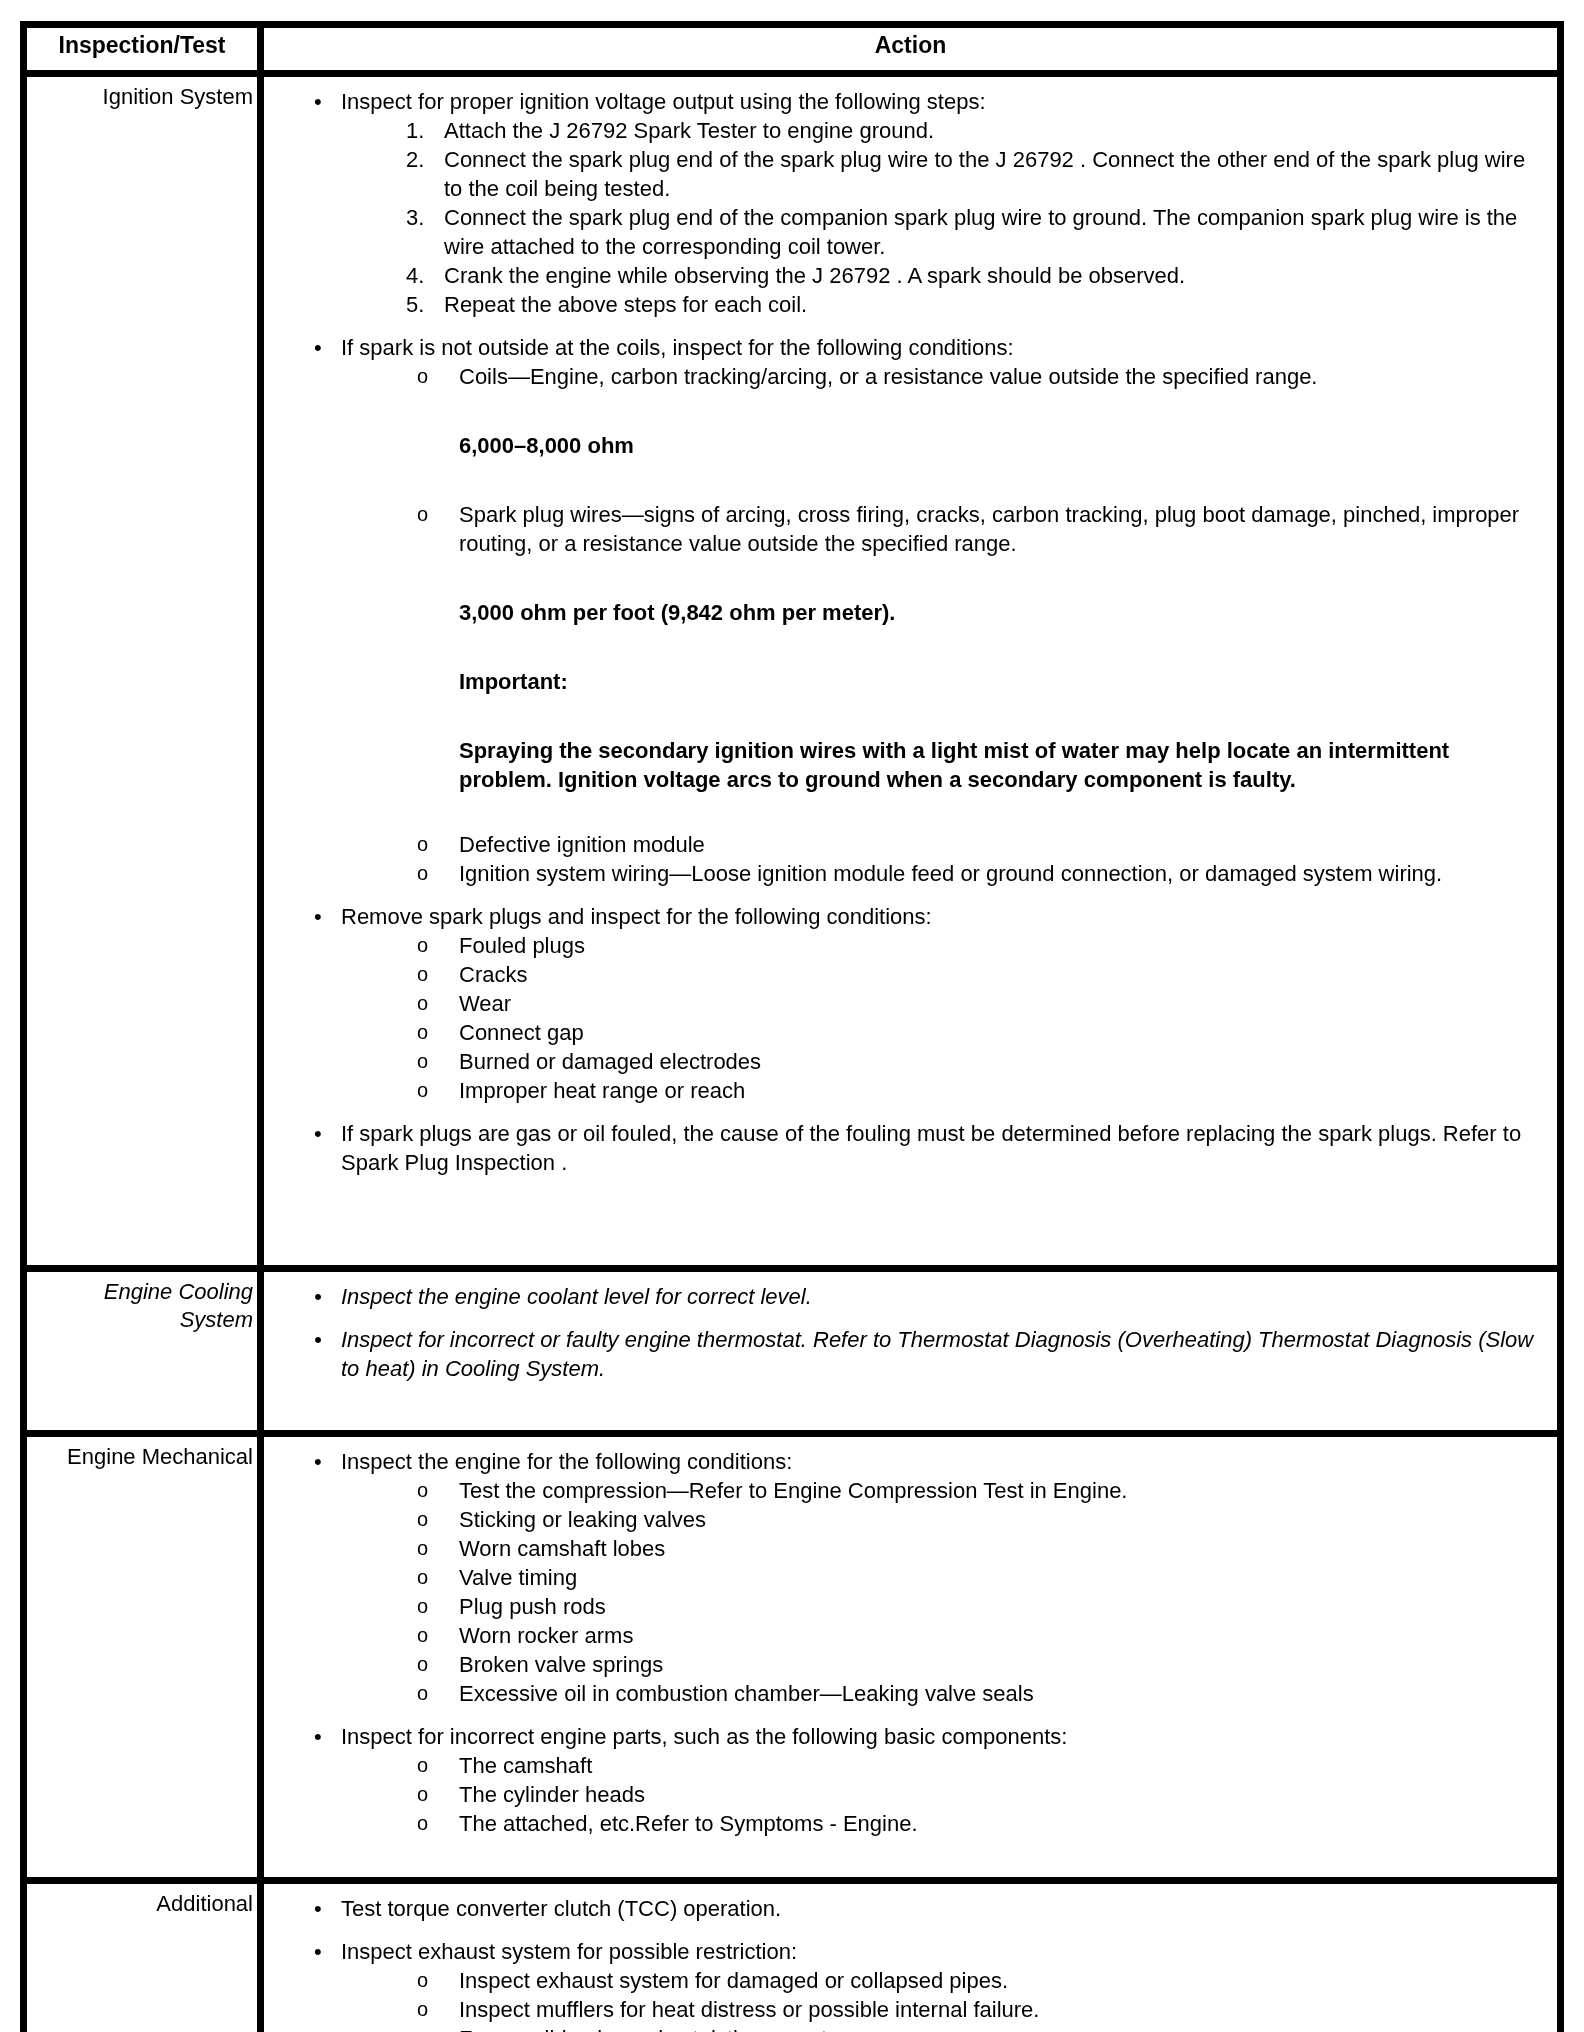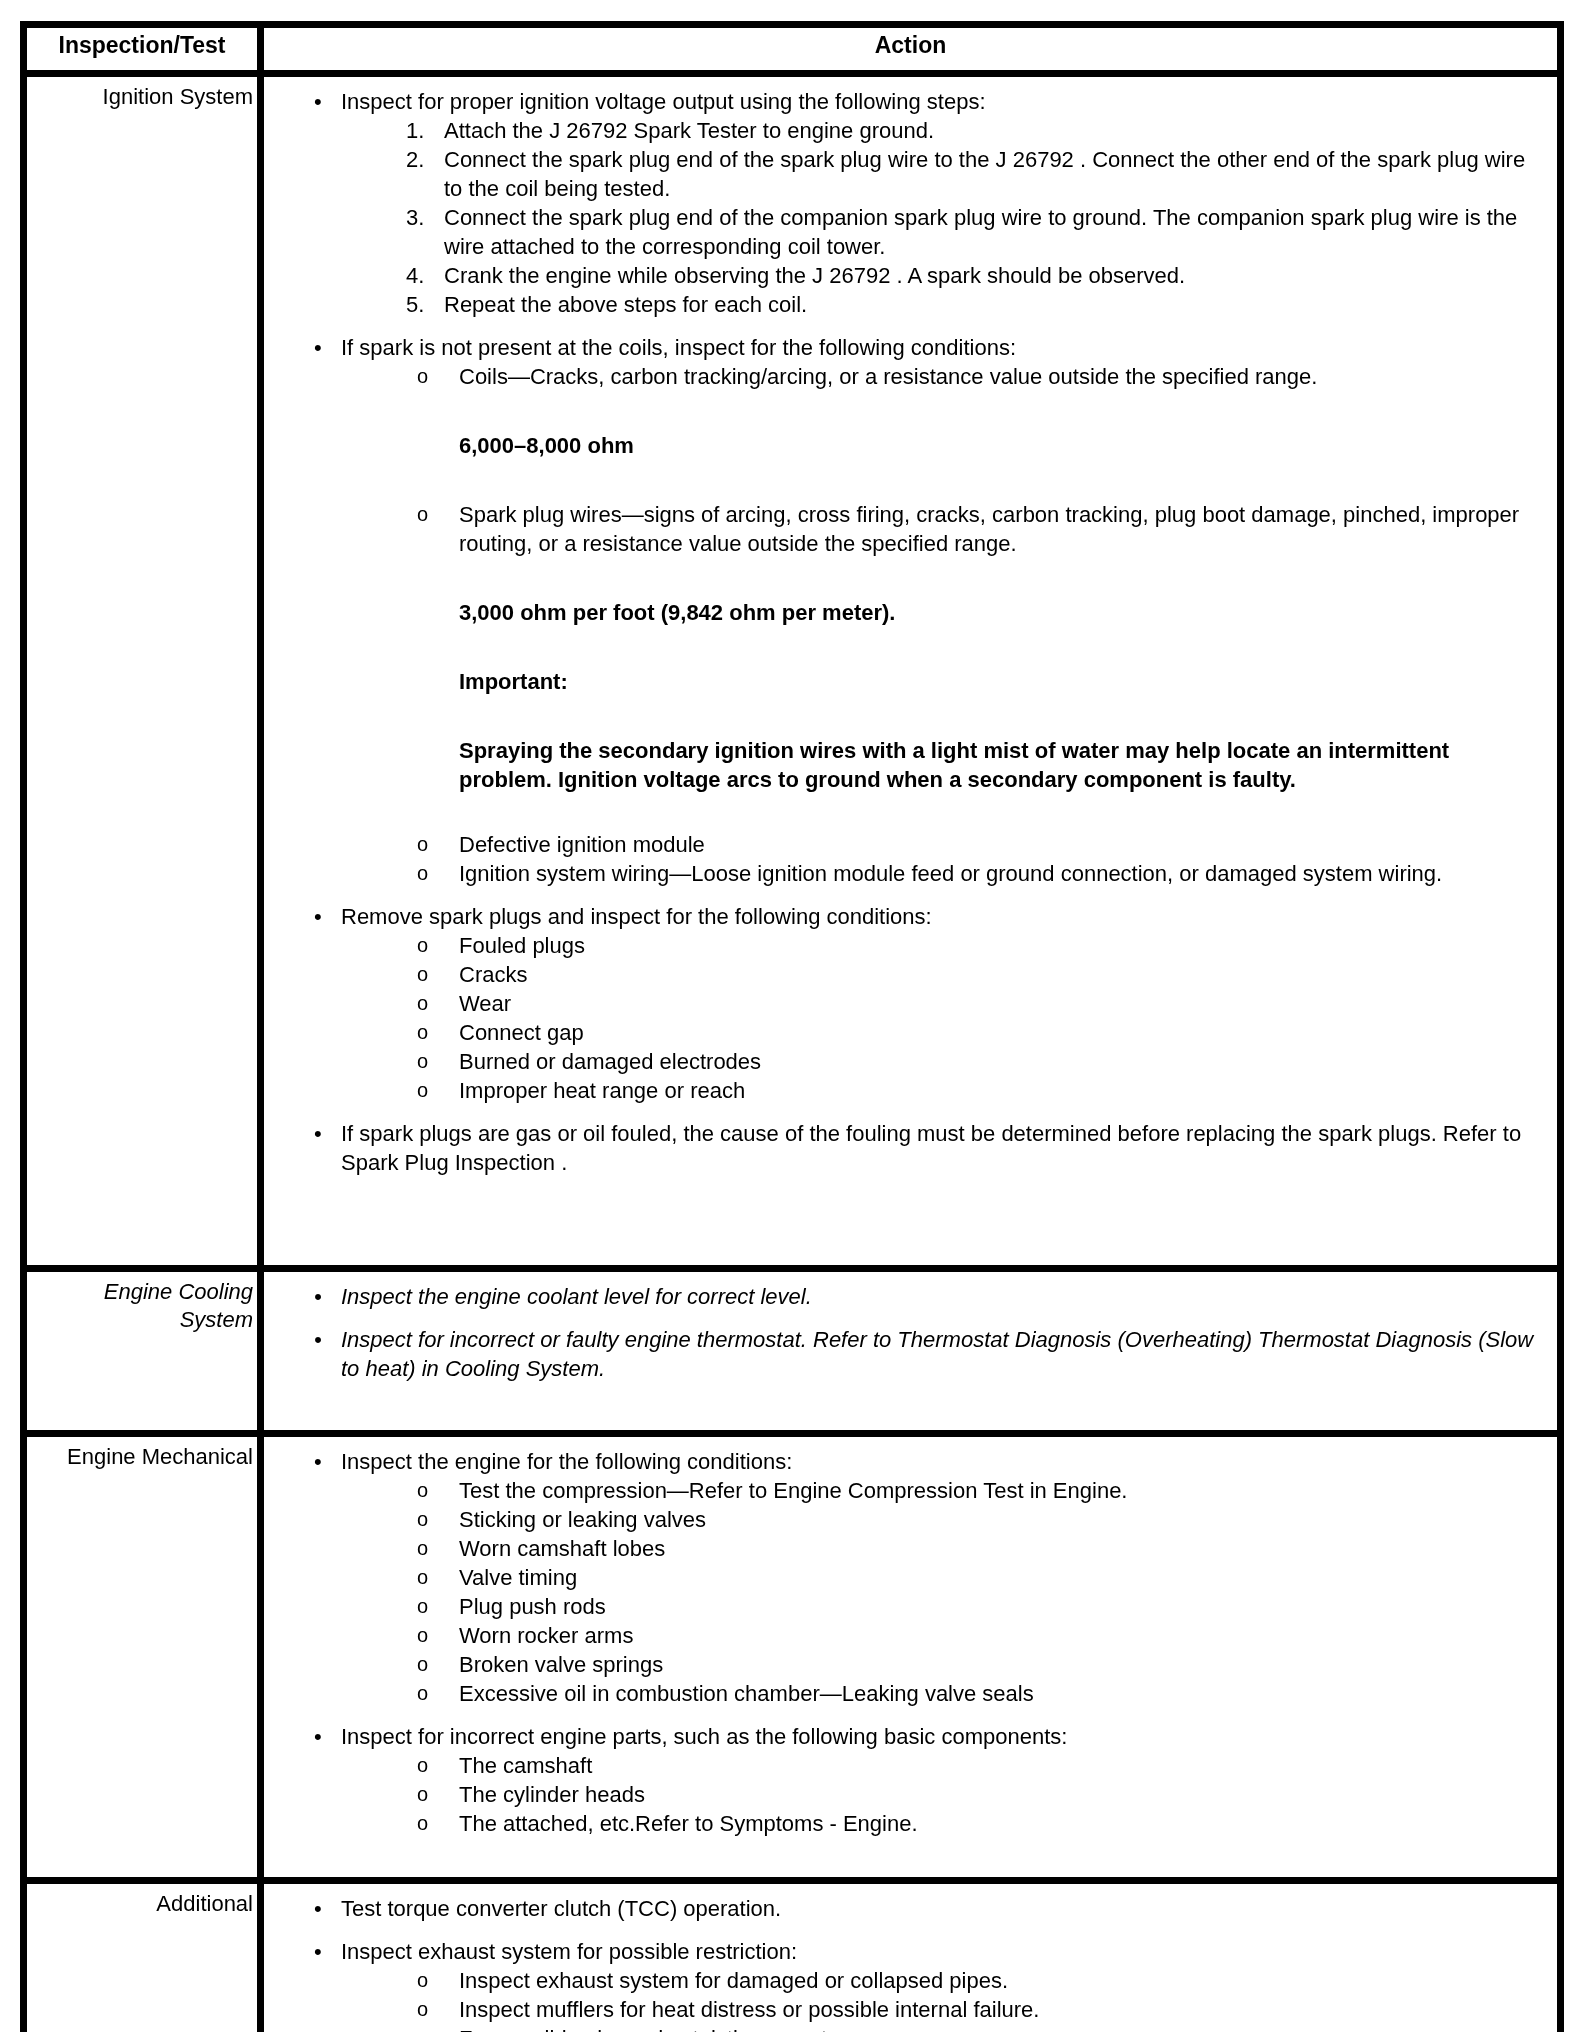--- a/index.html
+++ b/index.html
@@ -82,25 +82,25 @@
           <span class="mk">4.</span>
           <span class="txt">Crank the engine while observing the J 26792 . A spark should be observed.</span>
         </div>
         <div class="ln step">
           <span class="mk">5.</span>
           <span class="txt">Repeat the above steps for each coil.</span>
         </div>
 
         <div class="ln li1">
           <span class="mk">•</span>
-          <span class="txt">If spark is not present at the coils, inspect for the following conditions:</span>
-        </div>
-        <div class="ln li2">
-          <span class="mk">o</span>
-          <span class="txt">Coils—Cracks, carbon tracking/arcing, or a resistance value outside the specified range.</span>
+          <span class="txt">If spark is not outside at the coils, inspect for the following conditions:</span>
+        </div>
+        <div class="ln li2">
+          <span class="mk">o</span>
+          <span class="txt">Coils—Engine, carbon tracking/arcing, or a resistance value outside the specified range.</span>
         </div>
         <div class="spec">6,000–8,000 ohm</div>
         <div class="ln li2">
           <span class="mk">o</span>
           <span class="txt">Spark plug wires—signs of arcing, cross firing, cracks, carbon tracking, plug boot damage, pinched, improper routing, or a resistance value outside the specified range.</span>
         </div>
         <div class="spec">3,000 ohm per foot (9,842 ohm per meter).</div>
         <div class="spec">Important:</div>
         <div class="spec note-body">Spraying the secondary ignition wires with a light mist of water may help locate an intermittent problem. Ignition voltage arcs to ground when a secondary component is faulty.</div>
         <div class="ln li2">

